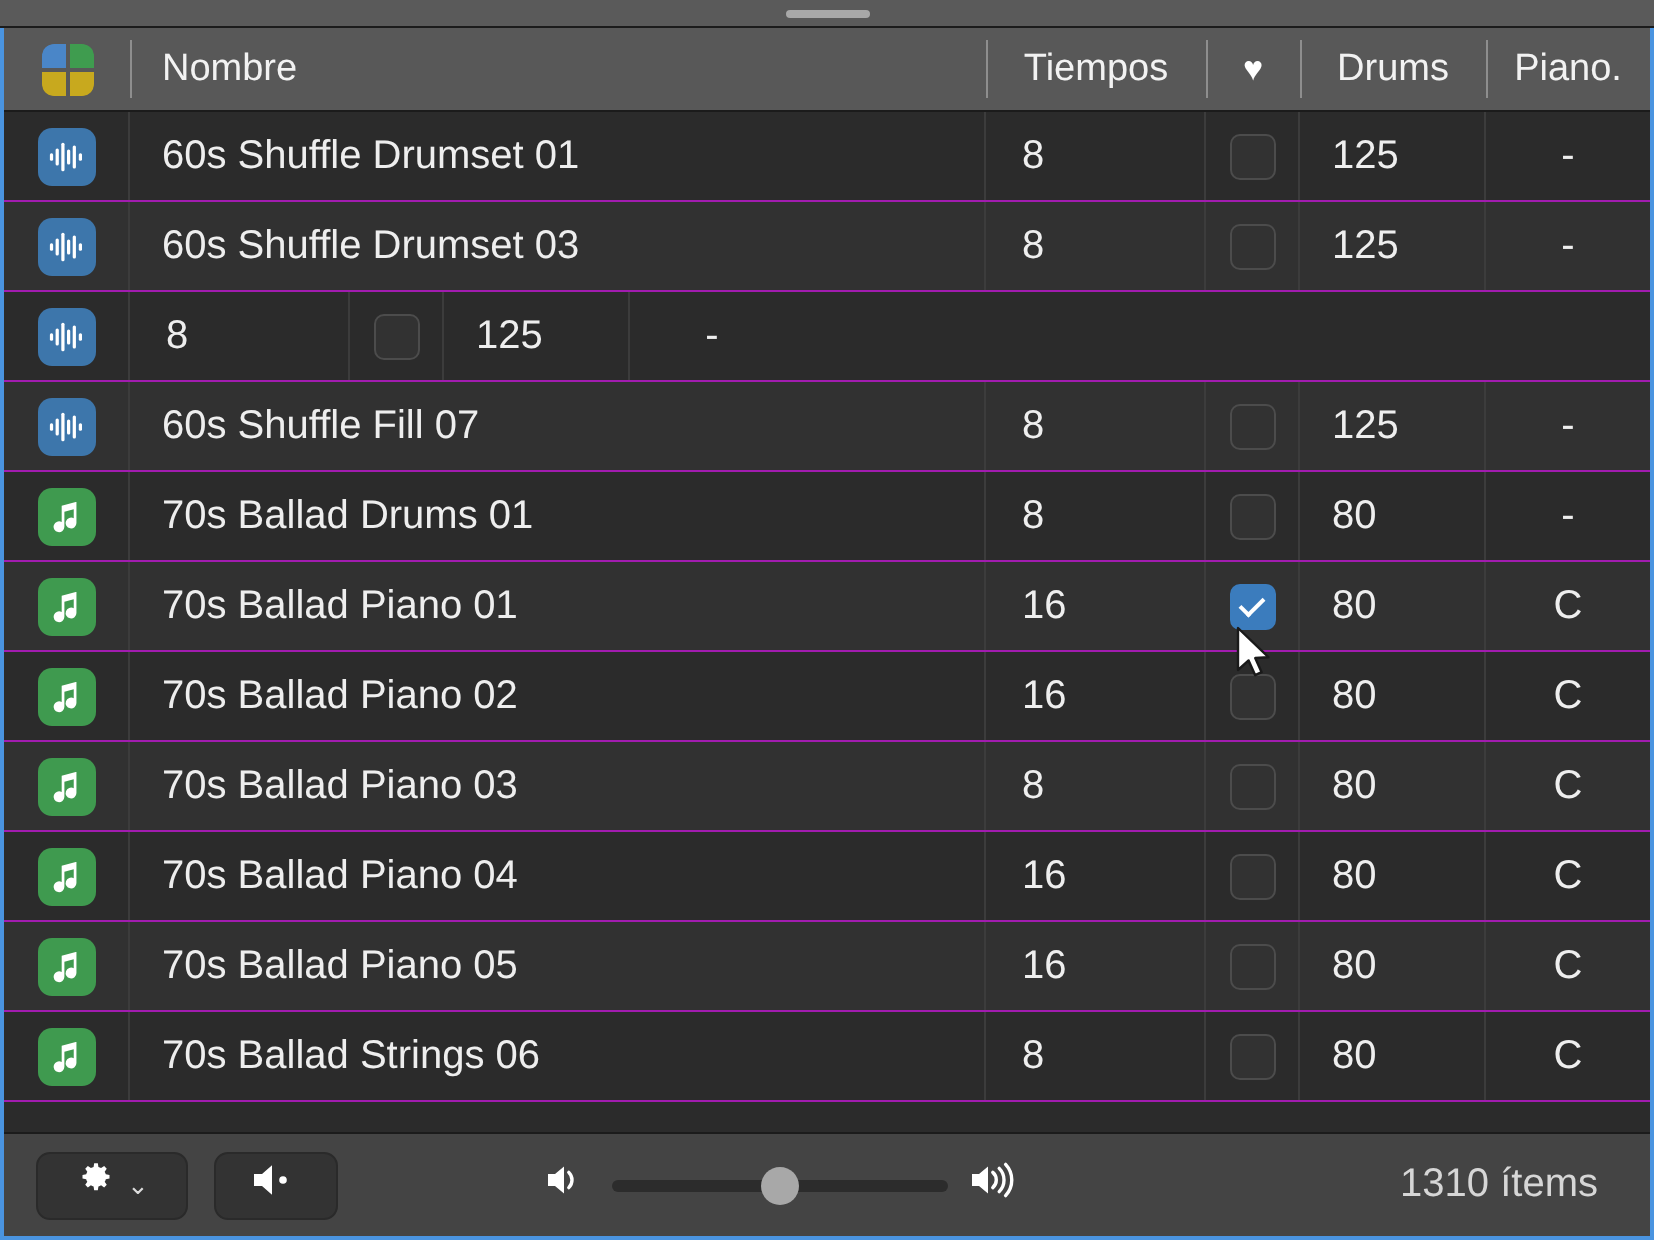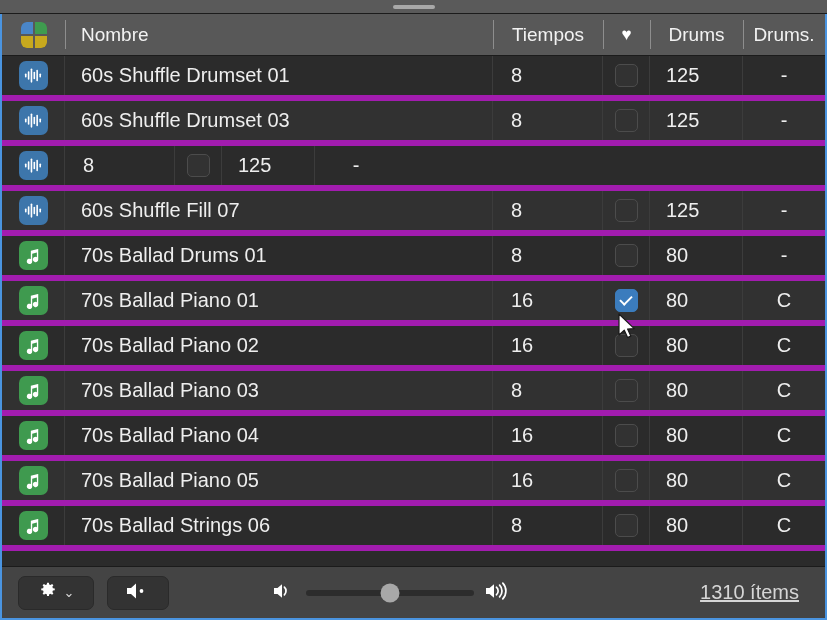--- a/index.html
+++ b/index.html
@@ -116,21 +116,21 @@
     flex: 1 1 auto;
     overflow: hidden;
     background: #2b2b2b;
     min-height: 0;
   }
   .row {
     display: flex;
     height: 45px;
     box-sizing: border-box;
     align-items: stretch;
-    border-bottom: 6px solid #a21caf;
+    border-bottom: 1px solid #a21caf;
   }
   .row.alt { background: #313131; }
   .row.norm { background: #2b2b2b; }
 
   .cell {
     display: flex;
     align-items: center;
     box-sizing: border-box;
     color: #eeeeee;
     font-size: 20px;
@@ -219,21 +219,20 @@
     width: 19px; height: 19px;
     border-radius: 50%;
     background: #a8a8a8;
     transform: translate(-50%, -50%);
   }
   #item-count {
     margin-left: auto;
     color: #d6d6d6;
     font-size: 20px;
     padding-right: 10px;
-    text-decoration: underline;
   }
 
   
   #cursor {
     position: absolute;
     left: 618px;
     top: 313px;
     width: 18px;
     height: 27px;
     pointer-events: none;
@@ -258,21 +257,21 @@
             <i class="gq3"></i>
             <i class="gq4"></i>
         </span>
       </div>
       <div class="hcell h-name">Nombre</div>
       <div class="hcell h-beats">Tiempos</div>
       <div class="hcell h-fav">
         <span class="heart">♥</span>
       </div>
       <div class="hcell h-tempo">Drums</div>
-      <div class="hcell h-key">Drums.</div>
+      <div class="hcell h-key">Piano.</div>
     </div>
 
     <div id="table-body">
         <div class="row norm">
           <div class="cell c-gutter">
             <span class="badge audio">
               <svg width="19" height="19" viewBox="0 0 20 20" fill="#ffffff">
                 <rect x="1" y="8" width="1.7" height="4" rx="0.8"></rect>
                 <rect x="4" y="5.5" width="1.7" height="9" rx="0.8"></rect>
                 <rect x="7" y="2.5" width="1.7" height="15" rx="0.8"></rect>

